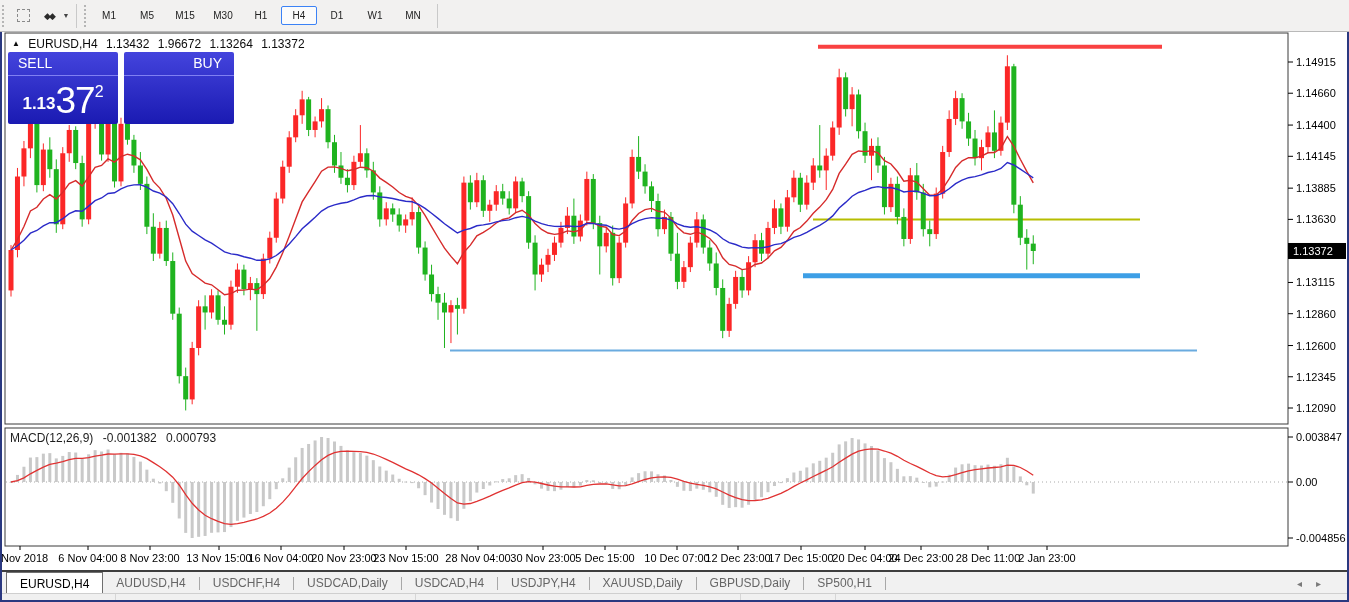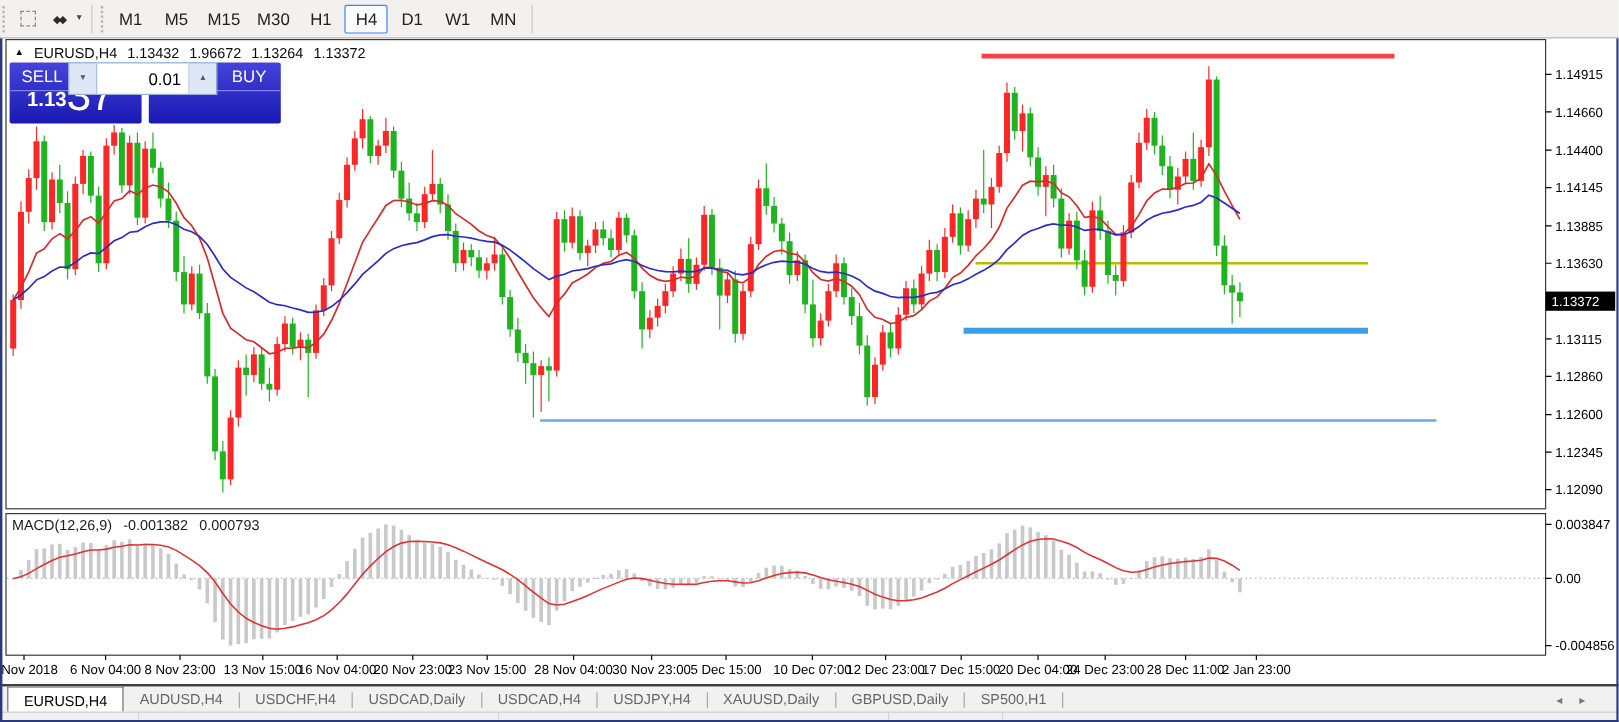--- a/index.html
+++ b/index.html
@@ -7,38 +7,38 @@
           font-family:"Liberation Sans",sans-serif;background:#fff;}
   
   .toolbar{position:absolute;left:0;top:0;width:1349px;height:31px;
            background:#f2f1f0;border-bottom:1px solid #b9b9b9;display:flex;align-items:center;}
   .tb-grip{width:4px;height:22px;margin-left:2px;border-left:2px dotted #b5b5b5;}
   .tb-icon{width:22px;height:22px;margin-left:4px;display:flex;align-items:center;justify-content:center;color:#333;}
   .sel-rect{width:11px;height:11px;border:1px dashed #8a8a8a;}
   .diamonds{font-size:9px;letter-spacing:-2px;color:#2b2b2b;}
   .tb-caret{font-size:7px;color:#444;margin-left:1px;width:10px;text-align:center;}
   .tb-sep{width:1px;height:24px;background:#c9c9c9;margin:0 5px;}
-  .tf-btn{min-width:24px;padding:3px 5px;margin:0 1px;font-size:14px;color:#222;text-align:center;
+  .tf-btn{min-width:24px;padding:3px 5px;margin:0 1px;font-size:10px;color:#222;text-align:center;
           border:1px solid transparent;border-radius:2px;cursor:default;}
   .tf-btn.active{background:#fbfbfb;border:1px solid #3b82f6;}
   
   .edge-l,.edge-r{position:absolute;top:32px;bottom:0;width:2px;background:#2a3880;z-index:40;}
   .edge-l{left:0}.edge-r{right:0}
   .edge-b{position:absolute;left:0;right:0;bottom:0;height:2px;background:#2a3880;z-index:40;}
   
   svg#chart-svg{position:absolute;left:0;top:0;z-index:1;}
   svg text{font-family:"Liberation Sans",sans-serif;font-size:11px;fill:#000;}
   .symbol-header{position:absolute;left:12px;top:37px;z-index:5;font-size:12px;color:#0b0b0b;white-space:nowrap;}
   .symbol-header span{margin-right:5px;}
   .sym-arrow{font-size:8px;vertical-align:2px;}
   .macd-label{position:absolute;left:10px;top:431px;z-index:5;font-size:12px;color:#1c1c1c;white-space:nowrap;}
   .macd-label span{margin-right:6px;}
   
   .trade-panel{position:absolute;left:8px;top:52px;width:226px;height:61px;z-index:10;display:flex;}
-  .tp-side{width:110px;height:51px;background:linear-gradient(#4444dd,#1a1ab2);border-radius:2px;position:relative;color:#fff;}
+  .tp-side{width:110px;height:72px;background:linear-gradient(#4444dd,#1a1ab2);border-radius:2px;position:relative;color:#fff;}
   .tp-side.left{margin-right:6px;}
   .tp-head{height:23px;line-height:23px;font-size:14px;color:#fff;border-bottom:1px solid #8080f2;}
   .tp-side.left .tp-head{padding-left:10px;}
   .tp-side.right .tp-head{text-align:right;padding-right:12px;}
   .tp-price{position:absolute;left:0;right:0;bottom:2px;text-align:center;white-space:nowrap;}
   .tp-small{font-size:17px;font-weight:bold;vertical-align:4px;}
   .tp-big{font-size:37px;letter-spacing:-1px;}
   .tp-sup{font-size:16px;vertical-align:16px;}
   .vol-group{position:absolute;left:49px;top:0;width:122px;height:25px;z-index:12;
              background:#eef3fa;border:1px solid #8ba6cc;display:flex;}
@@ -671,25 +671,20 @@
   <div class="trade-panel">
     <div class="tp-side left">
       <div class="tp-head">SELL</div>
       <div class="tp-price">
         <span class="tp-small">1.13</span><span class="tp-big">37</span><span class="tp-sup">2</span>
       </div>
     </div>
     <div class="tp-side right">
       <div class="tp-head">BUY</div>
     </div>
-    <div class="vol-group">
-      <div class="vol-btn">▼</div>
-      <input class="vol-input" value="0.01" style="">
-      <div class="vol-btn">▲</div>
-    </div>
   </div>
 
   <div class="macd-label">
     <span>MACD(12,26,9)</span>
     <span>-0.001382</span>
     <span>0.000793</span>
   </div>
 
   <div class="tabbar" id="tabbar">
       <div class="tab active">EURUSD,H4</div>

